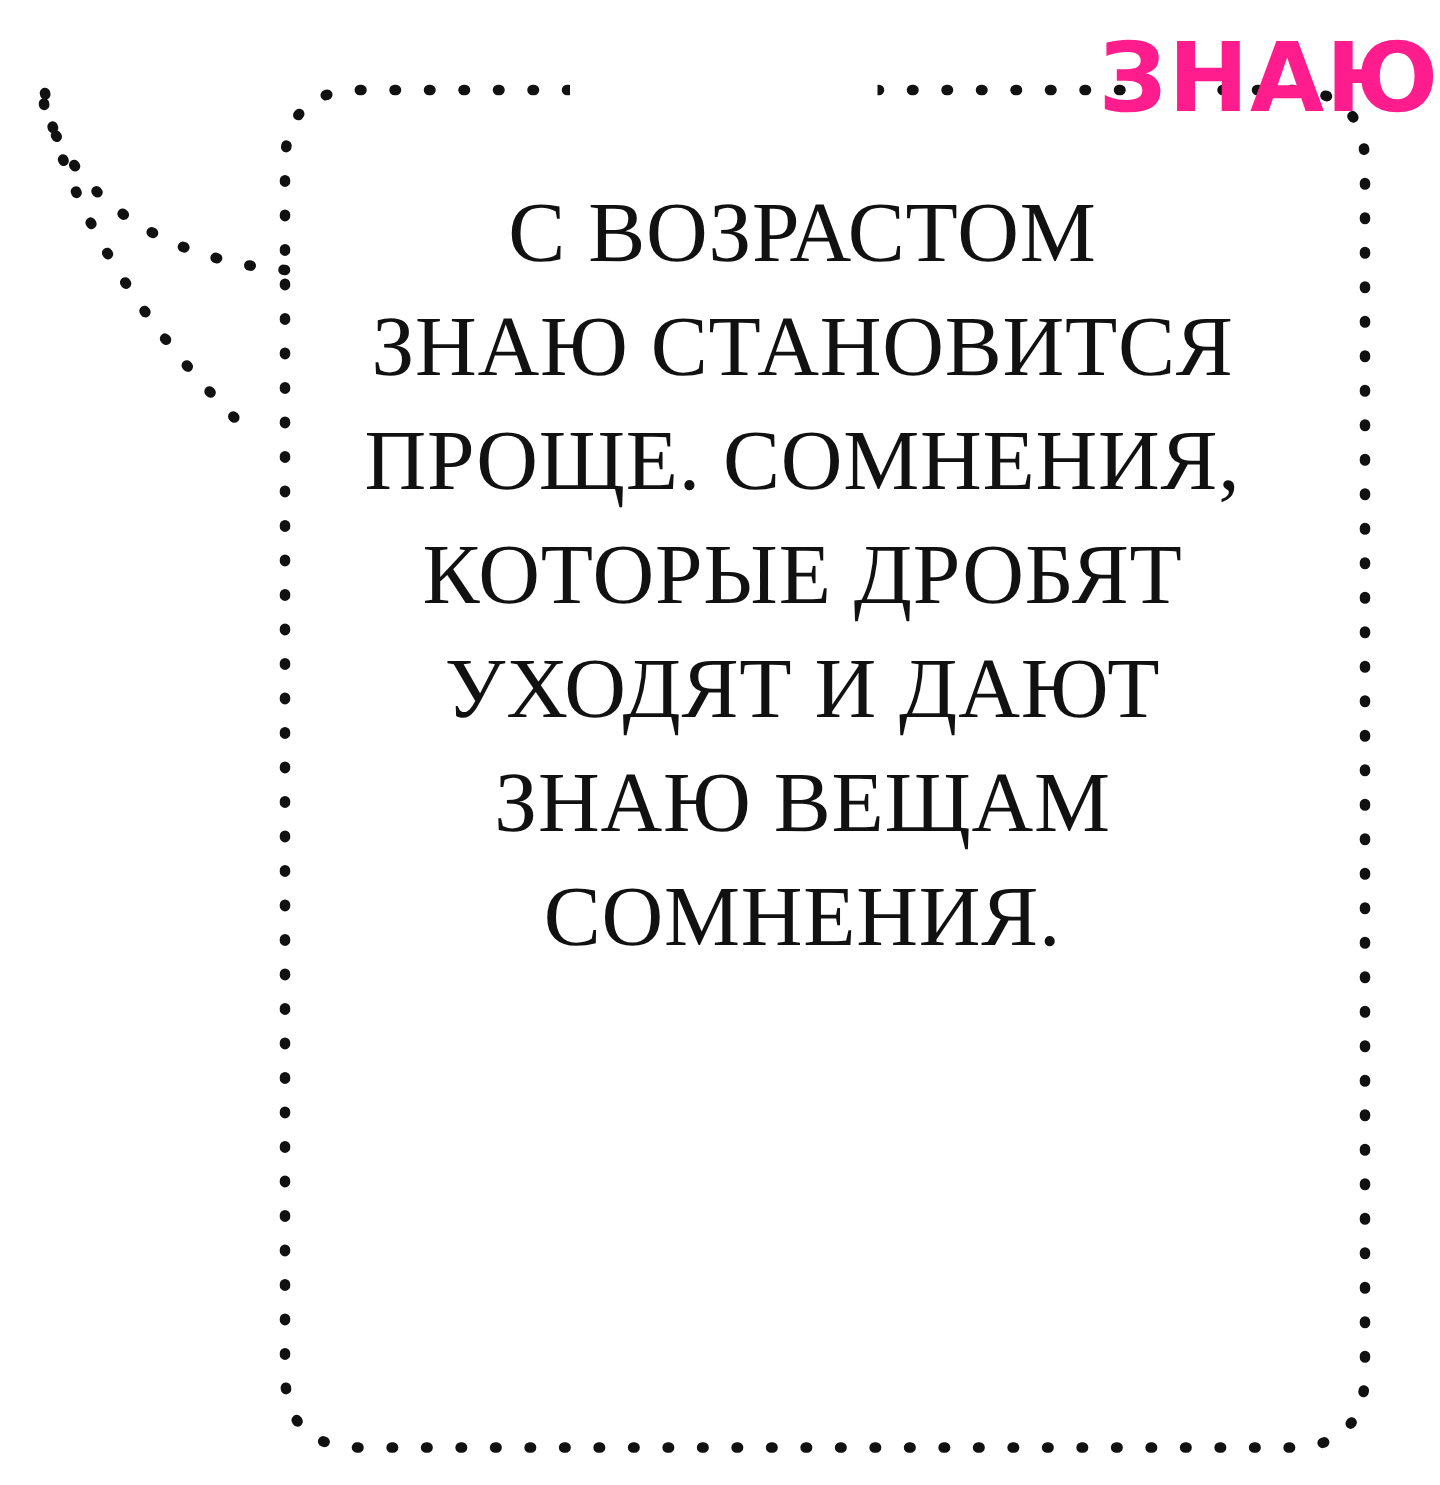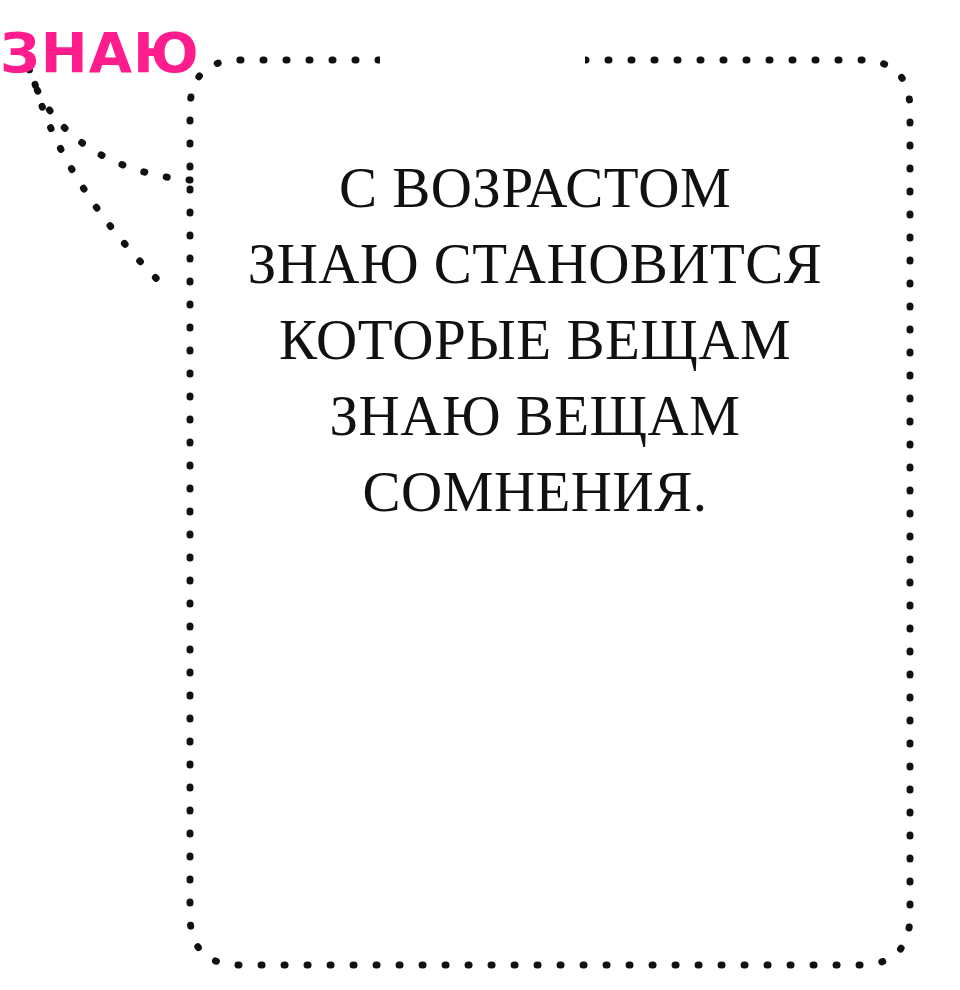--- a/index.html
+++ b/index.html
@@ -29,24 +29,24 @@
     width: 960px;
     height: 990px;
   }
 
   
   .headline {
     position: absolute;
     top: 14px;
     left: 0;
     width: 960px;
-    text-align: left;
+    text-align: right;
     font-family: "DejaVu Sans", sans-serif;
     font-weight: bold;
-    font-size: 56px;
+    font-size: 64px;
     line-height: 78px;
     letter-spacing: 1px;
     color: #ff1d8e;
     -webkit-text-stroke: 0px;
   }
   .headline-mask {
     position: absolute;
     top: 30px;
     left: 380px;
     width: 205px;
@@ -59,21 +59,20 @@
     position: absolute;
     left: 175px;
     top: 118px;
     width: 720px;
     text-align: center;
     font-family: "Liberation Serif", serif;
     font-size: 57px;
     line-height: 76px;
     color: #111111;
     letter-spacing: 0.5px;
-    margin-top: 32px;
   }
   .body-text .line {
     display: block;
     white-space: pre;
   }
 </style>
 </head>
 <body>
 
 <div class="canvas">
@@ -97,18 +96,20 @@
              C 42 130 90 215 168 290" fill="none" stroke="#111111" stroke-width="7" stroke-linecap="round" stroke-dasharray="1 22"></path>
   </svg>
 
   <div class="headline-mask"></div>
 
   <div class="headline">ЗНАЮ</div>
 
   <div class="body-text">
     <span class="line">С ВОЗРАСТОМ</span>
     <span class="line">ЗНАЮ СТАНОВИТСЯ</span>
-    <span class="line">КОТОРЫЕ ВЕЩАМ</span>
+    <span class="line">ПРОЩЕ. СОМНЕНИЯ,</span>
+    <span class="line">КОТОРЫЕ ДРОБЯТ</span>
+    <span class="line">УХОДЯТ И ДАЮТ</span>
     <span class="line">ЗНАЮ ВЕЩАМ</span>
     <span class="line">СОМНЕНИЯ.</span>
   </div>
 
 </div>
 
 </body></html>

